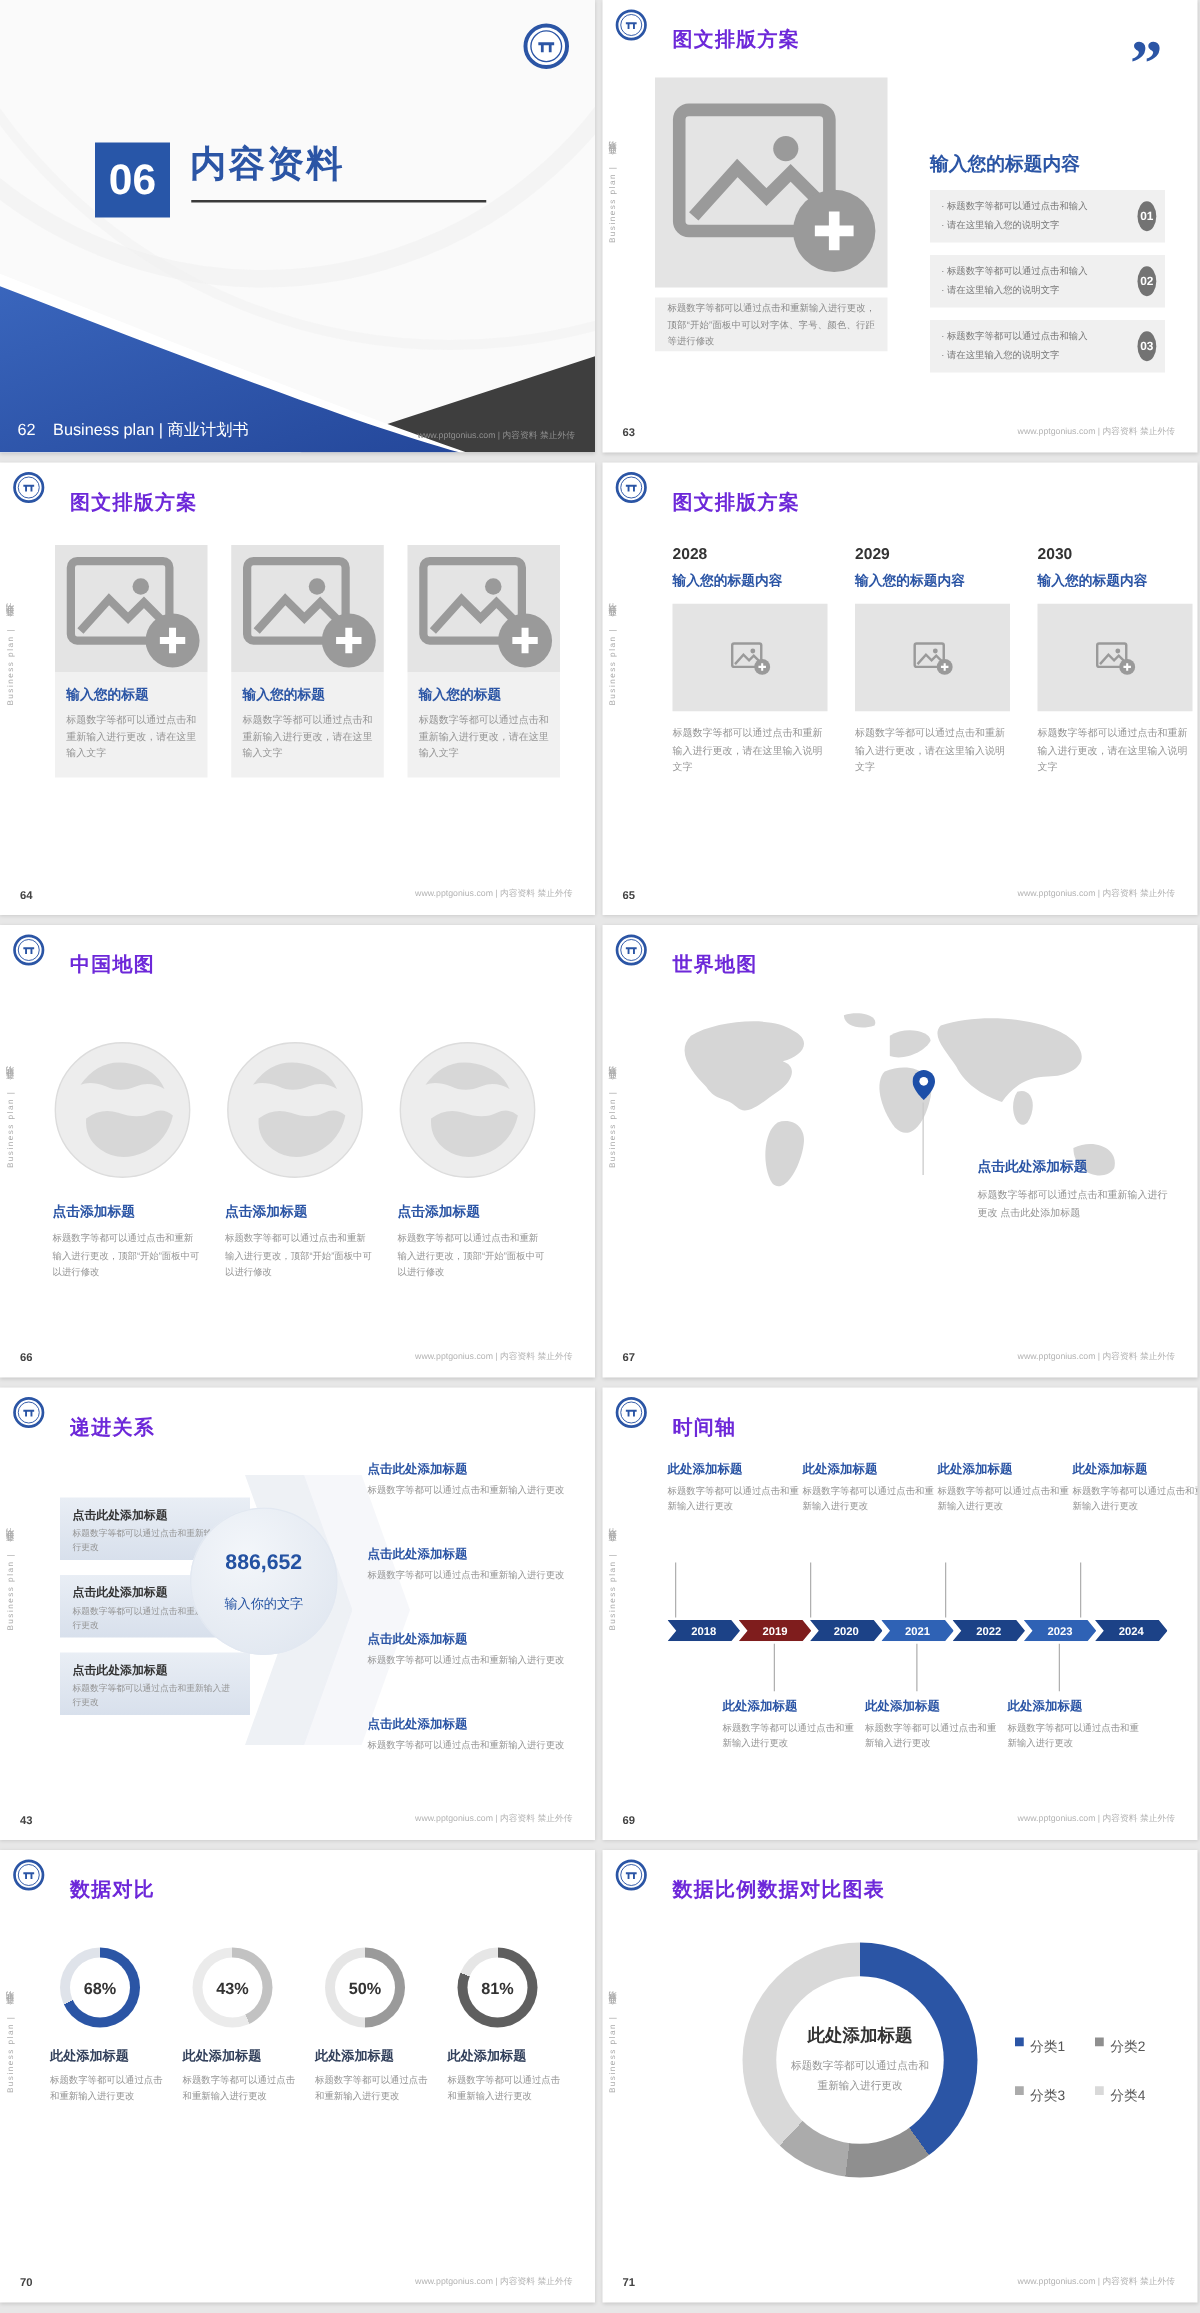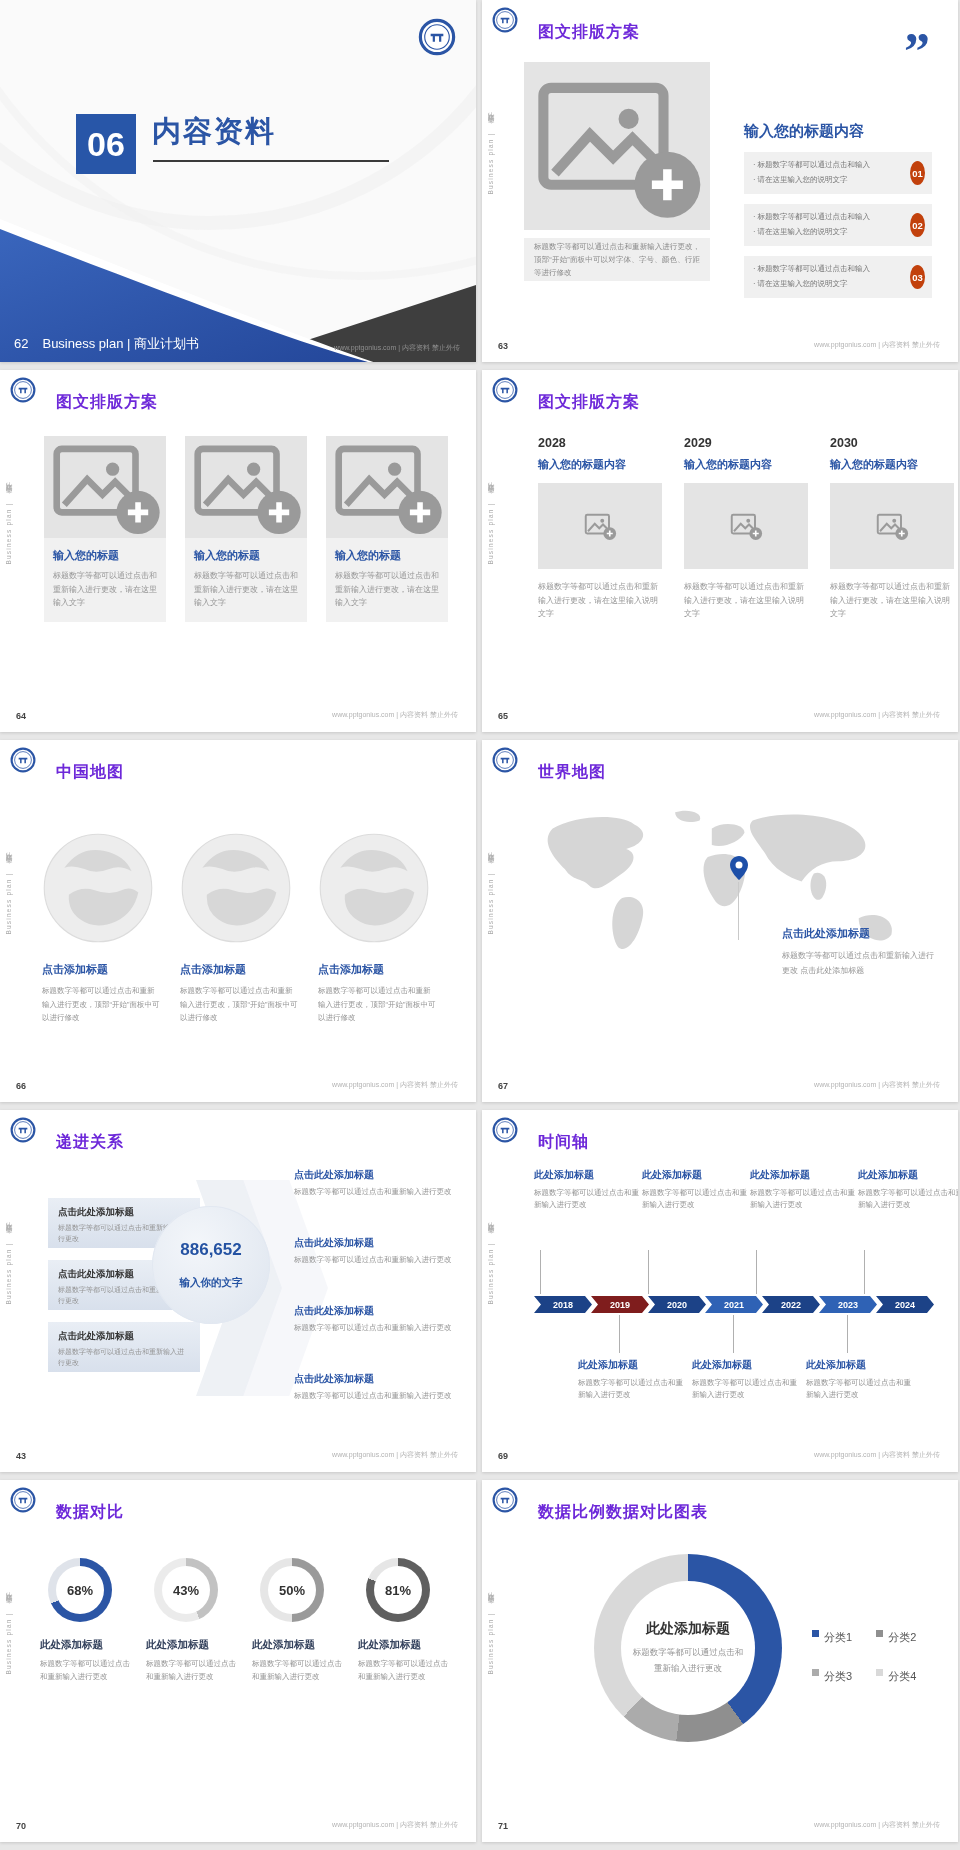--- a/index.html
+++ b/index.html
@@ -34,21 +34,21 @@
   .csite{position:absolute;right:16px;bottom:9px;font-size:7px;color:#8f8f8f}
 
   
   .s63 .fig{position:absolute;left:42px;top:62px;width:186px;height:168px}
   .s63 .cap{position:absolute;left:42px;top:238px;width:186px;background:#efefef;padding:2px 10px;font-size:7.5px;color:#8a8a8a;line-height:1.75;text-align:justify}
   .s63 .quote{position:absolute;right:28px;top:26px;font-size:52px;font-weight:bold;color:#2b55a5;font-family:"Liberation Serif",serif;line-height:1}
   .s63 .head{position:absolute;left:262px;top:122px;font-size:15px}
   .s63 .li{position:absolute;left:262px;width:188px;height:42px;background:#f0f0f0;padding:6px 36px 6px 9px}
   .s63 .li .bl{font-size:7.5px;color:#777;line-height:1.95;white-space:nowrap;overflow:hidden}
   .s63 .li .bl::before{content:"·  ";color:#777}
-  .s63 .badge{position:absolute;right:7px;top:9px;width:15px;height:24px;border-radius:50%;background:#c2410c;color:#fff;font-size:9.5px;font-weight:bold;display:flex;align-items:center;justify-content:center}
+  .s63 .badge{position:absolute;right:7px;top:9px;width:15px;height:24px;border-radius:50%;background:#737373;color:#fff;font-size:9.5px;font-weight:bold;display:flex;align-items:center;justify-content:center}
 
   
   .s64 .card{position:absolute;top:66px;width:122px}
   .s64 .card .ph{width:122px;height:102px}
   .s64 .panel{background:#f1f1f1;padding:10px 9px 12px}
   .s64 .panel .t{font-size:11px;margin-bottom:6px}
   .s64 .panel .x{font-size:8px}
 
   
   .s65 .col{position:absolute;top:66px;width:124px}
@@ -71,21 +71,21 @@
   .s67 .blk .t{font-size:11px;margin-bottom:8px}
   .s67 .blk .x{font-size:8px;line-height:1.85}
 
   
   .s68 .lbox{position:absolute;left:48px;width:152px;height:50px;background:linear-gradient(180deg,#e9eef5,#d8e0ec);padding:8px 10px}
   .s68 .lbox .t{font-size:9.5px;font-weight:bold;color:#333;margin-bottom:4px}
   .s68 .lbox .x{font-size:7px;line-height:1.55}
   .s68 .chev{position:absolute;width:86px;height:216px;background:#eef1f5;clip-path:polygon(0 0,55% 0,100% 50%,55% 100%,0 100%,45% 50%)}
   .s68 .circle{position:absolute;left:152px;top:96px;width:118px;height:118px;border-radius:50%;background:radial-gradient(circle at 38% 32%,#f3f6fa,#dde4ee);display:flex;flex-direction:column;align-items:center;justify-content:center;box-shadow:inset 0 0 0 1px #e2e8f1}
   .s68 .val{font-size:17px;font-weight:bold;color:#2452a2}
-  .s68 .vlab{font-size:10.5px;font-weight:bold;color:#2452a2;margin-top:16px}
+  .s68 .vlab{font-size:10.5px;font-weight:normal;color:#2452a2;margin-top:16px}
   .s68 .ritem{position:absolute;left:294px;width:162px}
   .s68 .ritem .t{font-size:10px;margin-bottom:4px}
   .s68 .ritem .x{font-size:7.5px;line-height:1.6}
 
   
   .s69 .ti{position:absolute;width:106px}
   .s69 .ti .t{font-size:10px;margin-bottom:5px}
   .s69 .ti .x{font-size:7.5px;line-height:1.6}
   .s69 .conn{position:absolute;width:1px;background:#b0b0b0}
   .s69 .seg{position:absolute;top:186px;width:58px;height:17px;color:#fff;font-size:9px;font-weight:bold;display:flex;align-items:center;justify-content:center;clip-path:polygon(0 0,calc(100% - 7px) 0,100% 50%,calc(100% - 7px) 100%,0 100%,7px 50%)}

